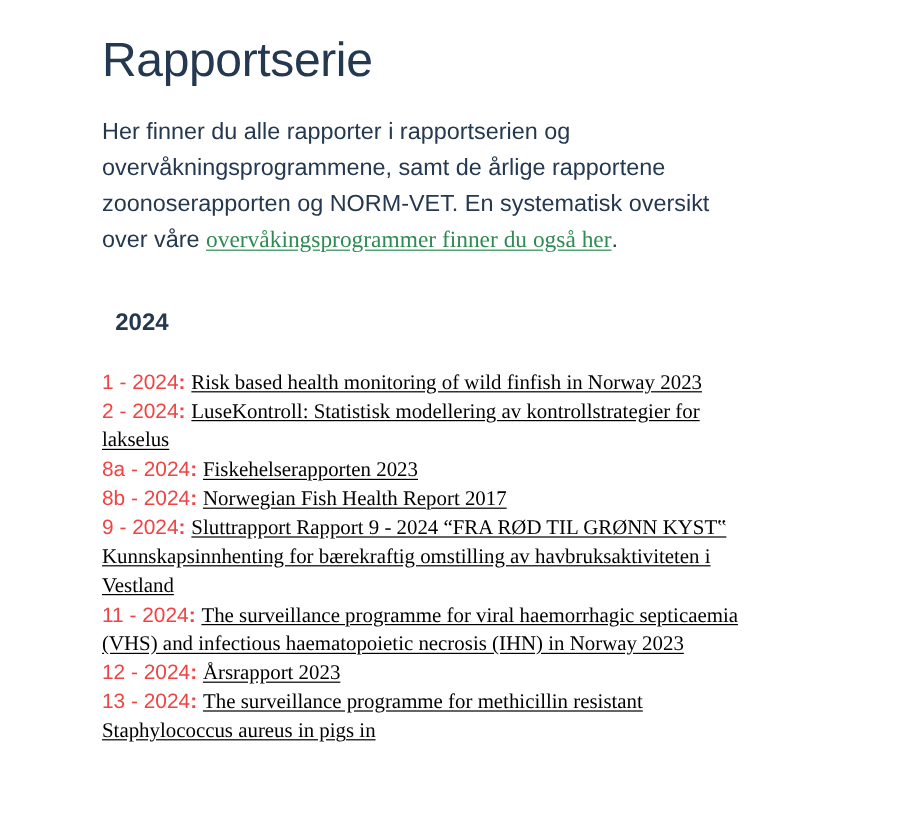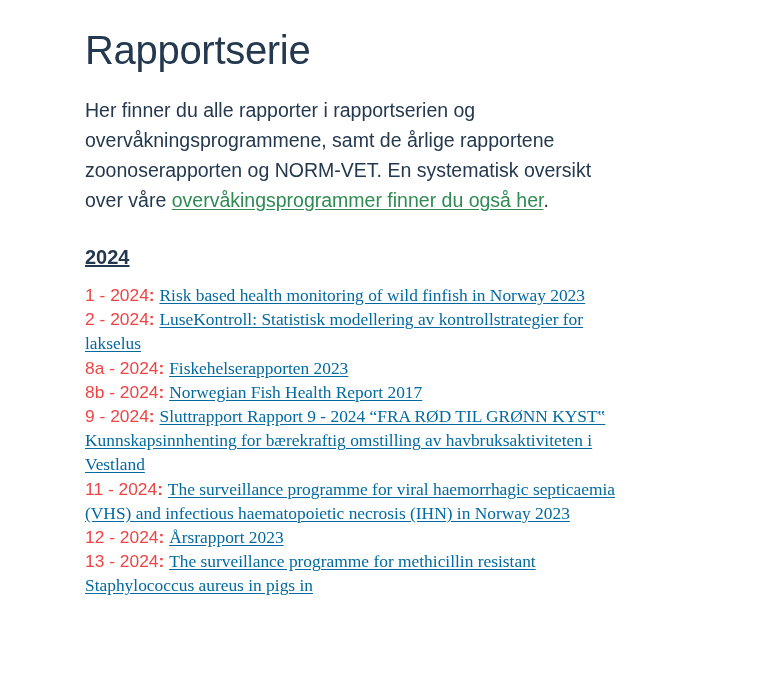--- a/index.html
+++ b/index.html
@@ -40,30 +40,30 @@
     margin: 0;
     padding-top: 22px;
     width: 542px;
   }
   .intro a,
   .intro .link {
     color: #2f8b53;
     text-decoration: underline;
     text-underline-offset: 2px;
     cursor: pointer;
+    font-family: Liberation Serif, serif;
   }
   .year-heading {
     font-family: "Liberation Sans", sans-serif;
     font-size: 20px;
     line-height: 24px;
     font-weight: 700;
     color: #24384f;
-    margin: 0;
+    margin: 11px;
     padding-top: 30px;
-    text-decoration: underline;
   }
   .report-list {
     list-style: none;
     margin: 0;
     padding: 14px 0 0 0;
     font-family: "Liberation Serif", serif;
     font-size: 17.4px;
     line-height: 24.2px;
     width: 542px;
   }
@@ -73,21 +73,21 @@
     color: #24384f;
   }
   .report-prefix {
     color: #ef4444;
     font-family: Liberation Sans, sans-serif;
   }
   .report-prefix .colon {
     font-weight: 600;
   }
   .report-link {
-    color: #0369a1;
+    color: #000000;
     text-decoration: underline;
     text-underline-offset: 1.5px;
     cursor: pointer;
   }
   .report-tail {
     color: #6d9b83;
     text-decoration: none;
   }
   .report-tail.navy {
     color: #24384f;

